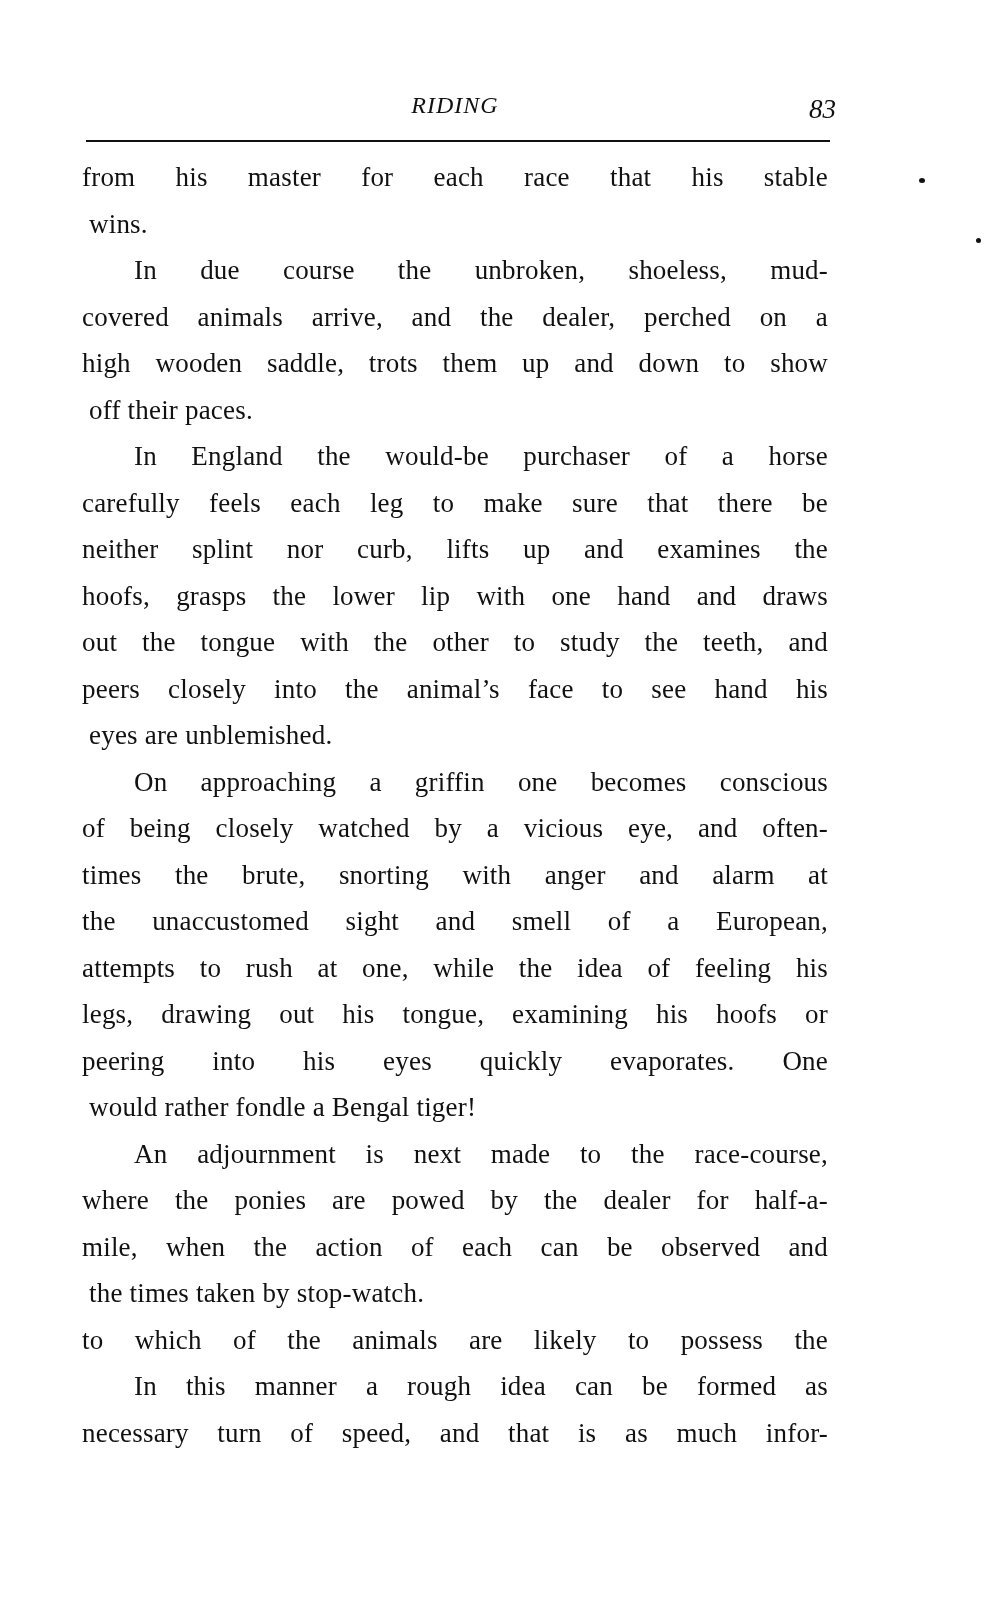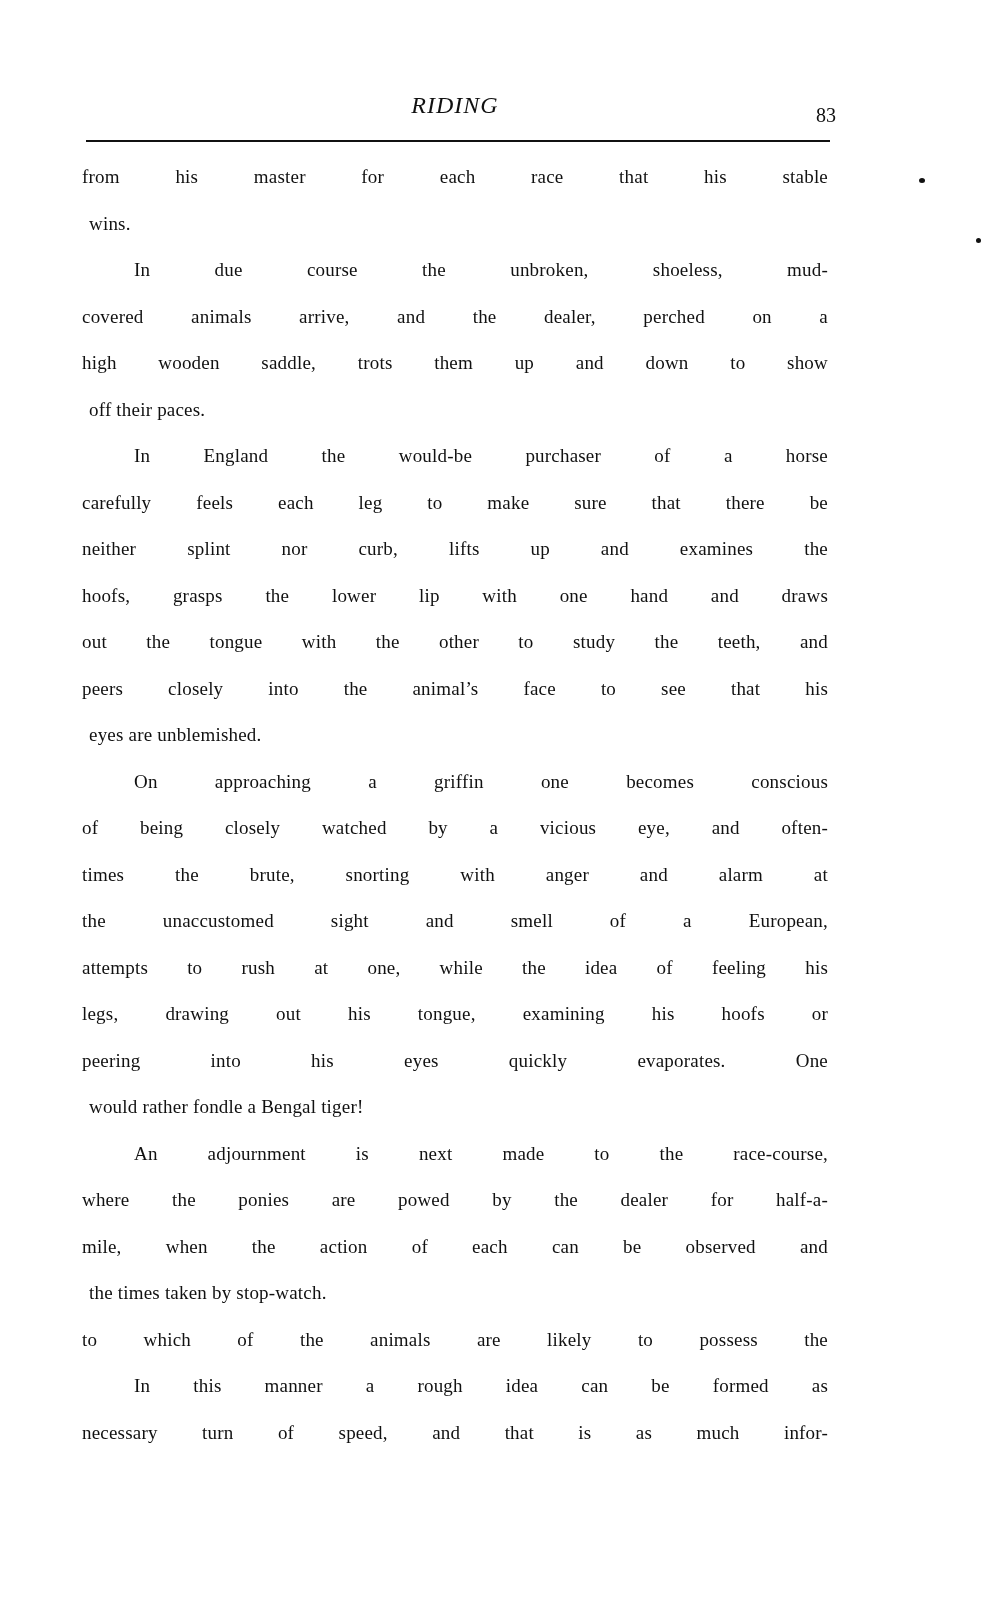--- a/index.html
+++ b/index.html
@@ -35,42 +35,43 @@
     width: 746px;
     text-align: center;
     font-style: italic;
     font-size: 24px;
     letter-spacing: 1px;
     font-family: "Liberation Serif", serif;
   }
   .folio {
     position: absolute;
     right: -8px;
-    top: 12px;
-    font-size: 20px;
+    top: 2px;
+    font-size: 27px;
     font-family: "Liberation Serif", serif;
+    font-style: italic;
   }
   .rule {
     position: absolute;
     top: 140px;
     left: 4px;
     width: 744px;
     height: 2px;
     background: #111;
   }
   .body-text {
     position: absolute;
     top: 154px;
     left: 0;
     width: 746px;
   }
   .line {
     height: 46.5px;
     line-height: 46.5px;
-    font-size: 19px;
+    font-size: 27px;
     font-family: "Liberation Serif", serif;
     white-space: nowrap;
     text-align: justify;
     text-align-last: justify;
     letter-spacing: 0.2px;
   }
   .line.last {
     text-align-last: left;
     margin-left: 7px;
   }
@@ -102,21 +103,21 @@
         <div class="line">covered animals arrive, and the dealer, perched on a</div>
         <div class="line">high wooden saddle, trots them up and down to show</div>
         <div class="line last">off their paces.</div>
       </div>
       <div>
         <div class="line indent">In England the would-be purchaser of a horse</div>
         <div class="line">carefully feels each leg to make sure that there be</div>
         <div class="line">neither splint nor curb, lifts up and examines the</div>
         <div class="line">hoofs, grasps the lower lip with one hand and draws</div>
         <div class="line">out the tongue with the other to study the teeth, and</div>
-        <div class="line">peers closely into the animal’s face to see that his</div>
+        <div class="line">peers closely into the animal’s face to see hand his</div>
         <div class="line last">eyes are unblemished.</div>
       </div>
       <div>
         <div class="line indent">On approaching a griffin one becomes conscious</div>
         <div class="line">of being closely watched by a vicious eye, and often-</div>
         <div class="line">times the brute, snorting with anger and alarm at</div>
         <div class="line">the unaccustomed sight and smell of a European,</div>
         <div class="line">attempts to rush at one, while the idea of feeling his</div>
         <div class="line">legs, drawing out his tongue, examining his hoofs or</div>
         <div class="line">peering into his eyes quickly evaporates. One</div>

